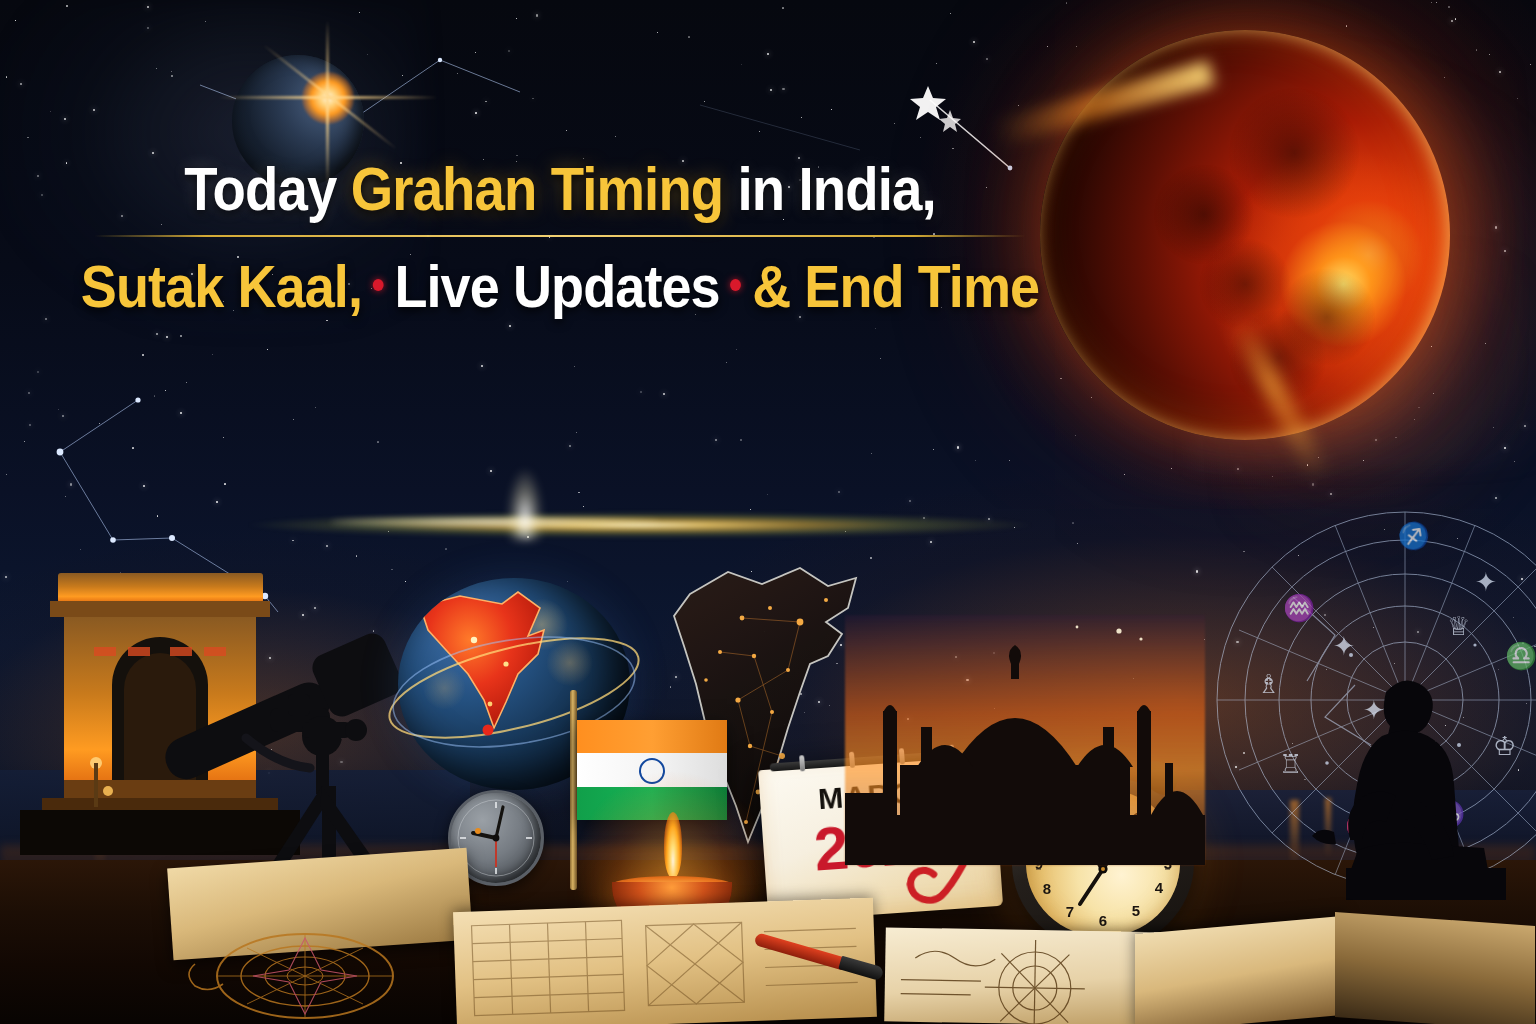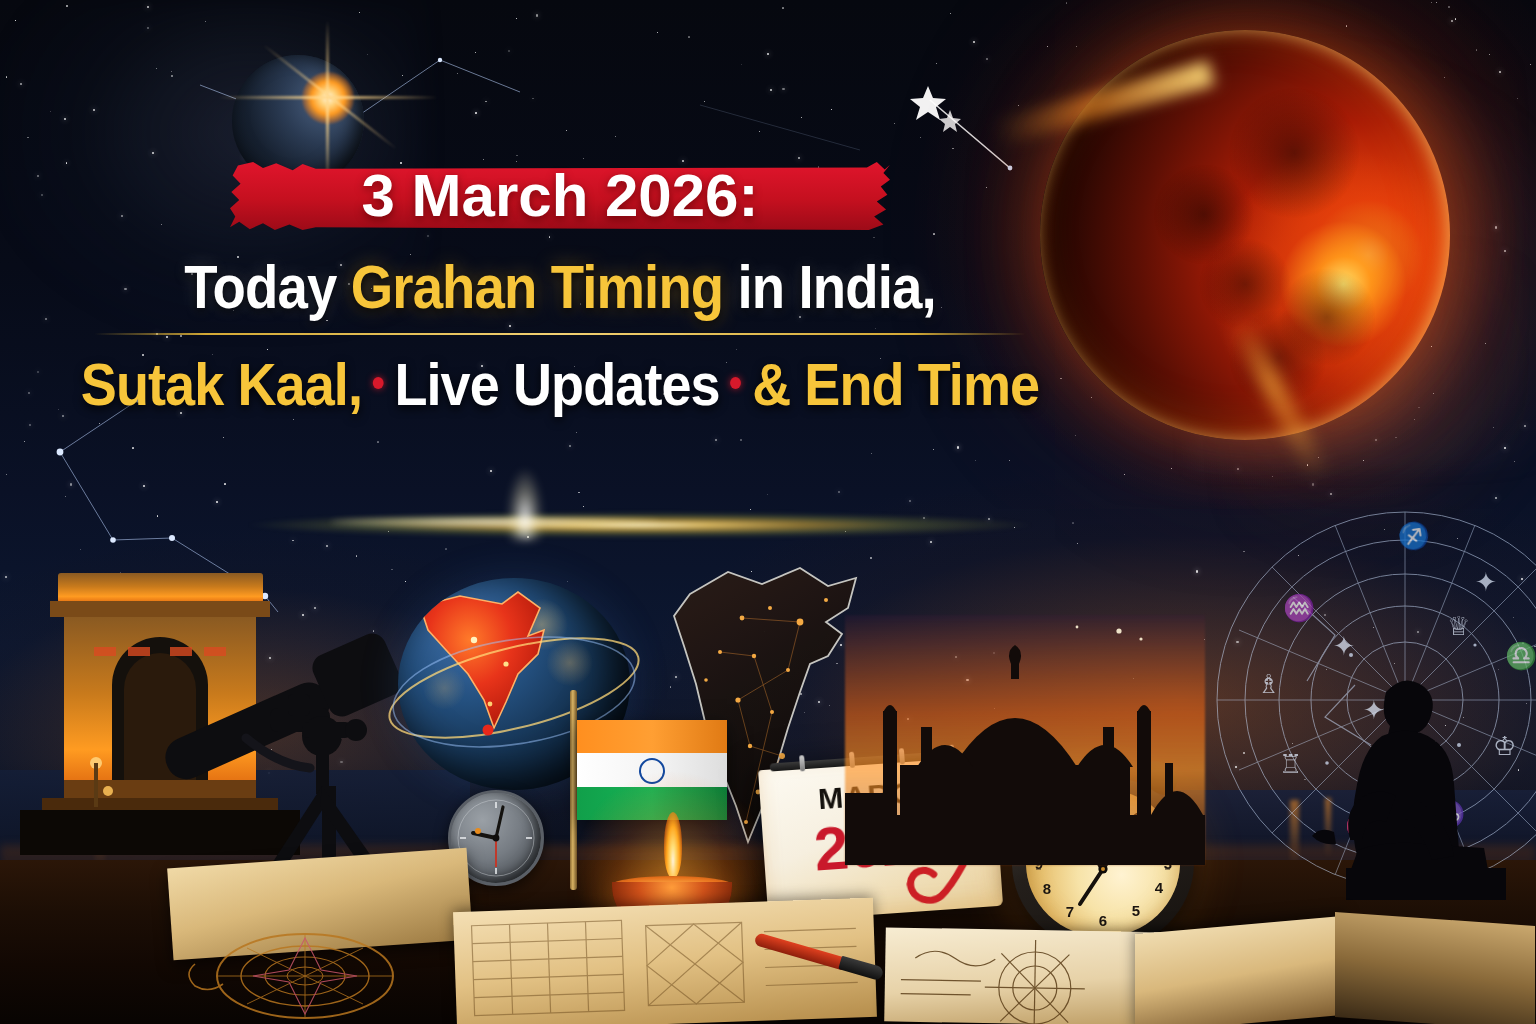--- a/index.html
+++ b/index.html
@@ -1000,24 +1000,20 @@
       <ellipse cx="120" cy="58" rx="18" ry="9" stroke-width="1"></ellipse>
       <path d="M32 58 L208 58 M120 16 L120 100 M62 30 L178 86 M178 30 L62 86" stroke-width=".9"></path>
       <path d="M120 20 L136 52 L172 58 L136 64 L120 96 L104 64 L68 58 L104 52 Z" stroke="#c9556a" stroke-width="1.1"></path>
       <path d="M10 46 q-12 10 0 22 q14 8 28 -2" stroke-width="1.6"></path>
     </g>
   </svg>
 
   <div class="headline">
 
 
-    <div class="banner-strip">
-      <div class="strip-bg"></div>
-      <div class="strip-text">3 March 2026:</div>
-    </div>
 
     <div class="line3">
       <span>Today </span><span class="gold">Grahan Timing</span><span> in India,</span>
     </div>
 
     <div class="rule"></div>
 
     <div class="line4">
       <span>Sutak Kaal,</span><span class="dotsep"></span><span class="white">Live Updates</span><span class="dotsep"></span><span>&amp; End Time</span>
     </div>

